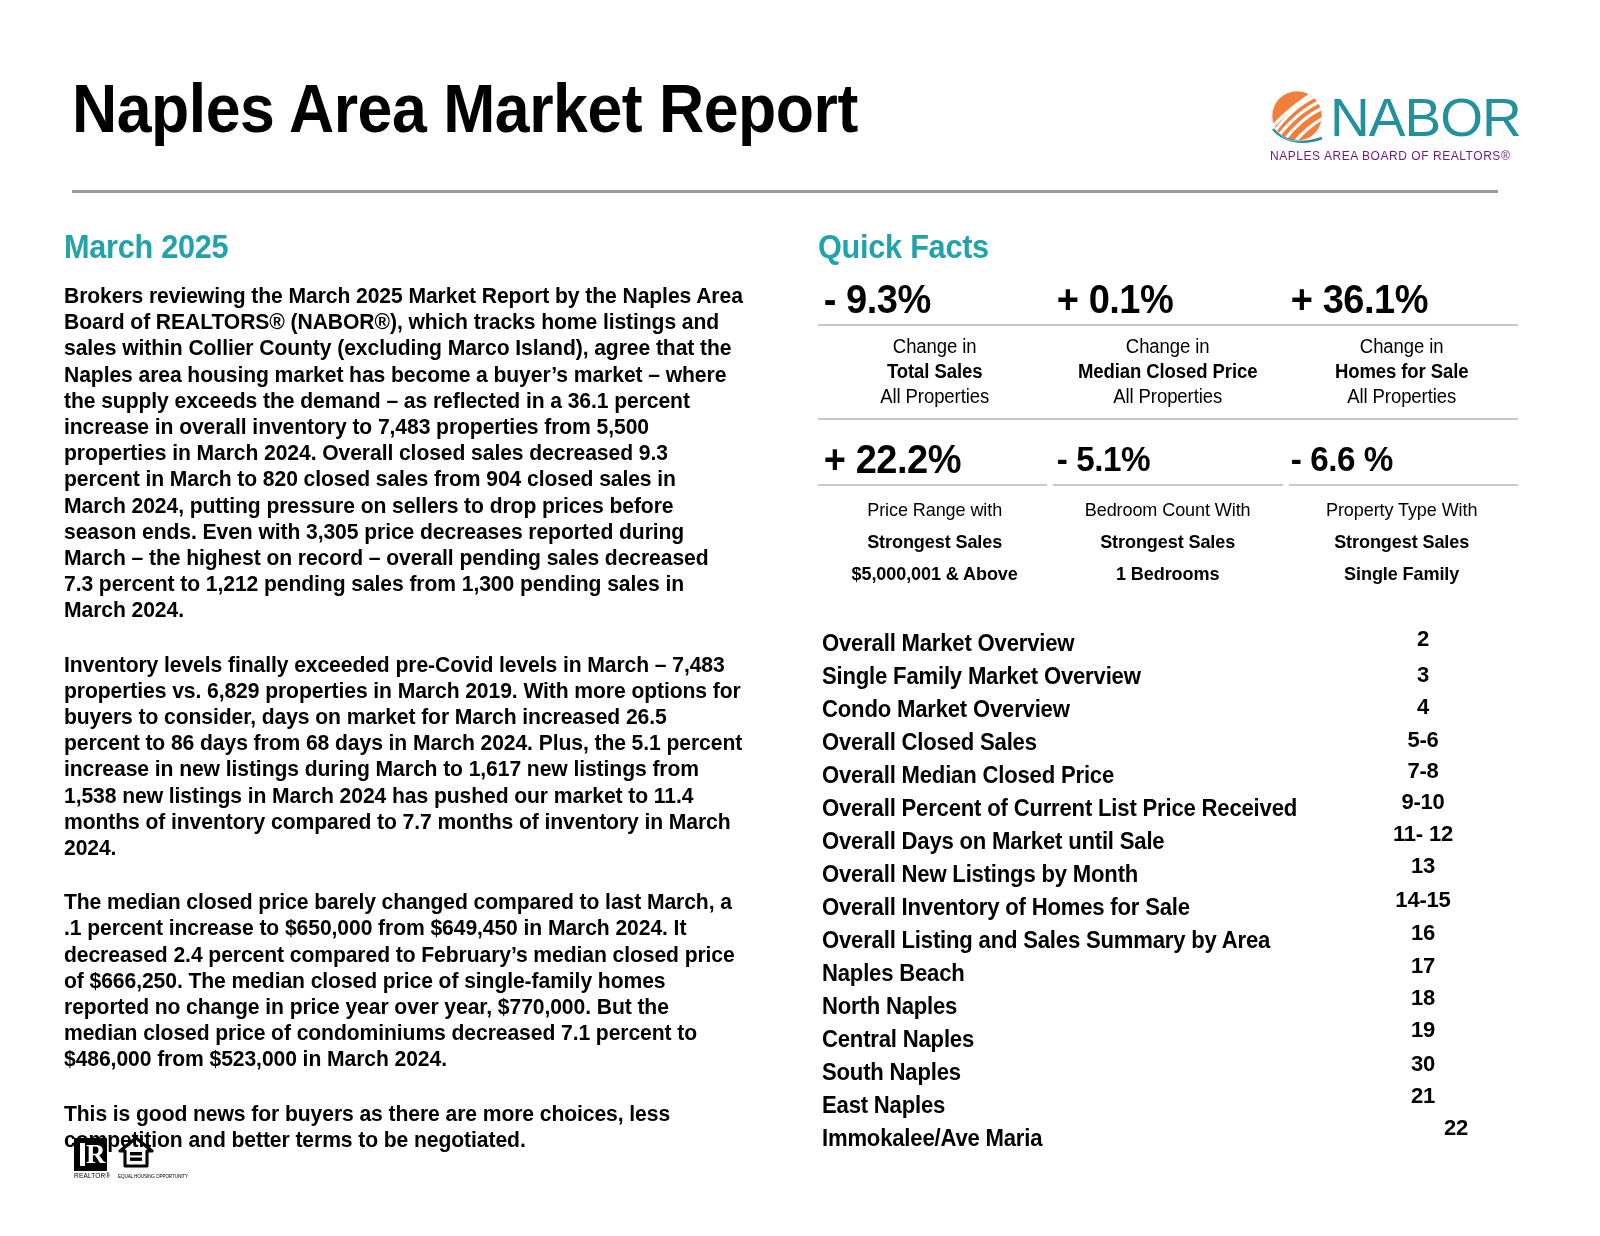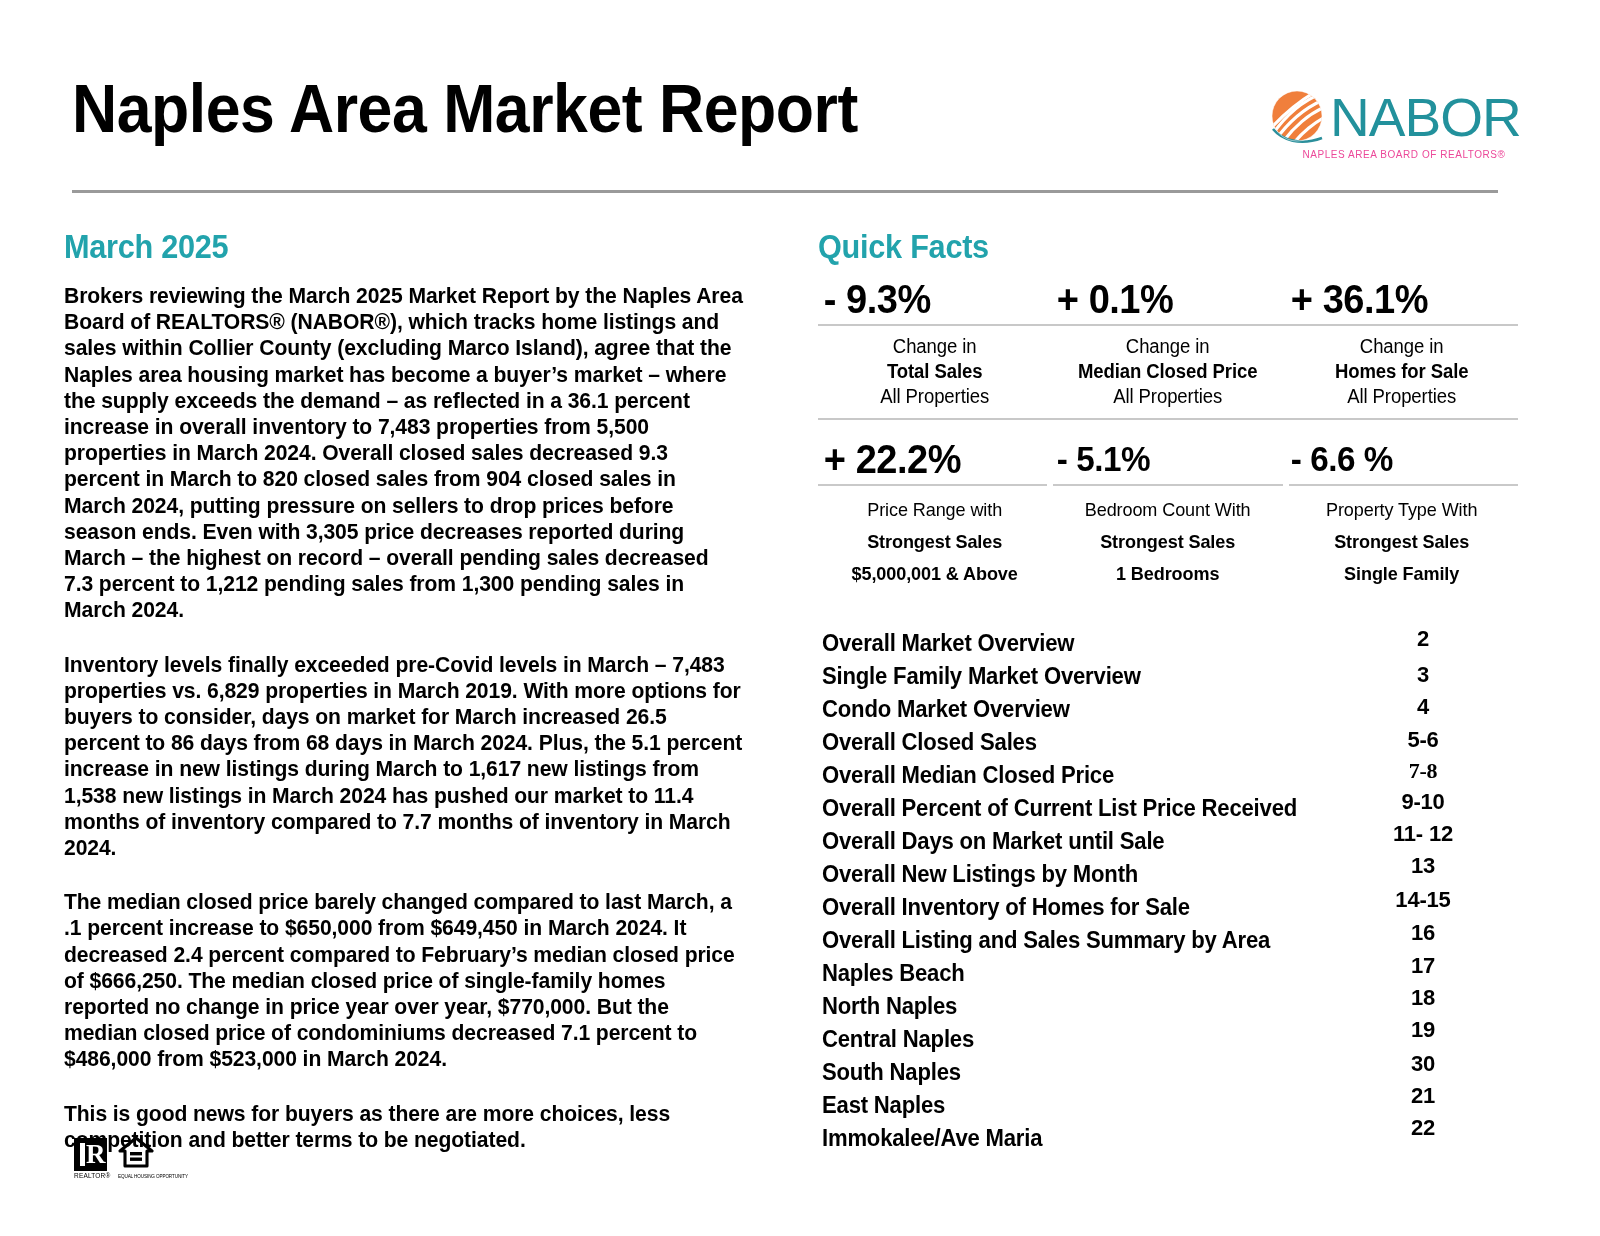--- a/index.html
+++ b/index.html
@@ -64,27 +64,26 @@
     font-size: 54px;
     line-height: 54px;
     color: #22919c;
     letter-spacing: -1px;
     margin-left: 4px;
     font-weight: 400;
     transform: scaleX(1.02);
     transform-origin: left center;
   }
   .logo-sub {
-    font-size: 10px;
-    color: #ec4899;
+    font-size: 12px;
+    color: #701a75;
     letter-spacing: 0.55px;
     margin-top: 1px;
     margin-left: 2px;
     white-space: nowrap;
-    text-align: center;
   }
   .header-rule {
     position: absolute;
     left: 72px;
     top: 190px;
     width: 1426px;
     height: 3px;
     background: #9a9a9a;
   }
 
@@ -436,21 +435,21 @@
       <div class="toc-item">
         <div class="toc-label">Condo Market Overview</div>
         <div class="toc-page" style="top:2px;">4</div>
       </div>
       <div class="toc-item">
         <div class="toc-label">Overall Closed Sales</div>
         <div class="toc-page" style="top:2px;">5-6</div>
       </div>
       <div class="toc-item">
         <div class="toc-label">Overall Median Closed Price</div>
-        <div class="toc-page" style="top:0px;font-family:Liberation Serif, serif;">7-8</div>
+        <div class="toc-page" style="top:0px;">7-8</div>
       </div>
       <div class="toc-item">
         <div class="toc-label">Overall Percent of Current List Price Received</div>
         <div class="toc-page" style="top:-2px;">9-10</div>
       </div>
       <div class="toc-item">
         <div class="toc-label">Overall Days on Market until Sale</div>
         <div class="toc-page" style="top:-3px;">11- 12</div>
       </div>
       <div class="toc-item">
@@ -480,18 +479,18 @@
       <div class="toc-item">
         <div class="toc-label">South Naples</div>
         <div class="toc-page" style="top:-4px;">30</div>
       </div>
       <div class="toc-item">
         <div class="toc-label">East Naples</div>
         <div class="toc-page" style="top:-5px;">21</div>
       </div>
       <div class="toc-item">
         <div class="toc-label">Immokalee/Ave Maria</div>
-        <div class="toc-page" style="top:-6px;">22</div>
+        <div class="toc-page" style="top:-6px;text-align:right;">22</div>
       </div>
     </div>
   </div>
 
 </div>
 
 </body></html>

